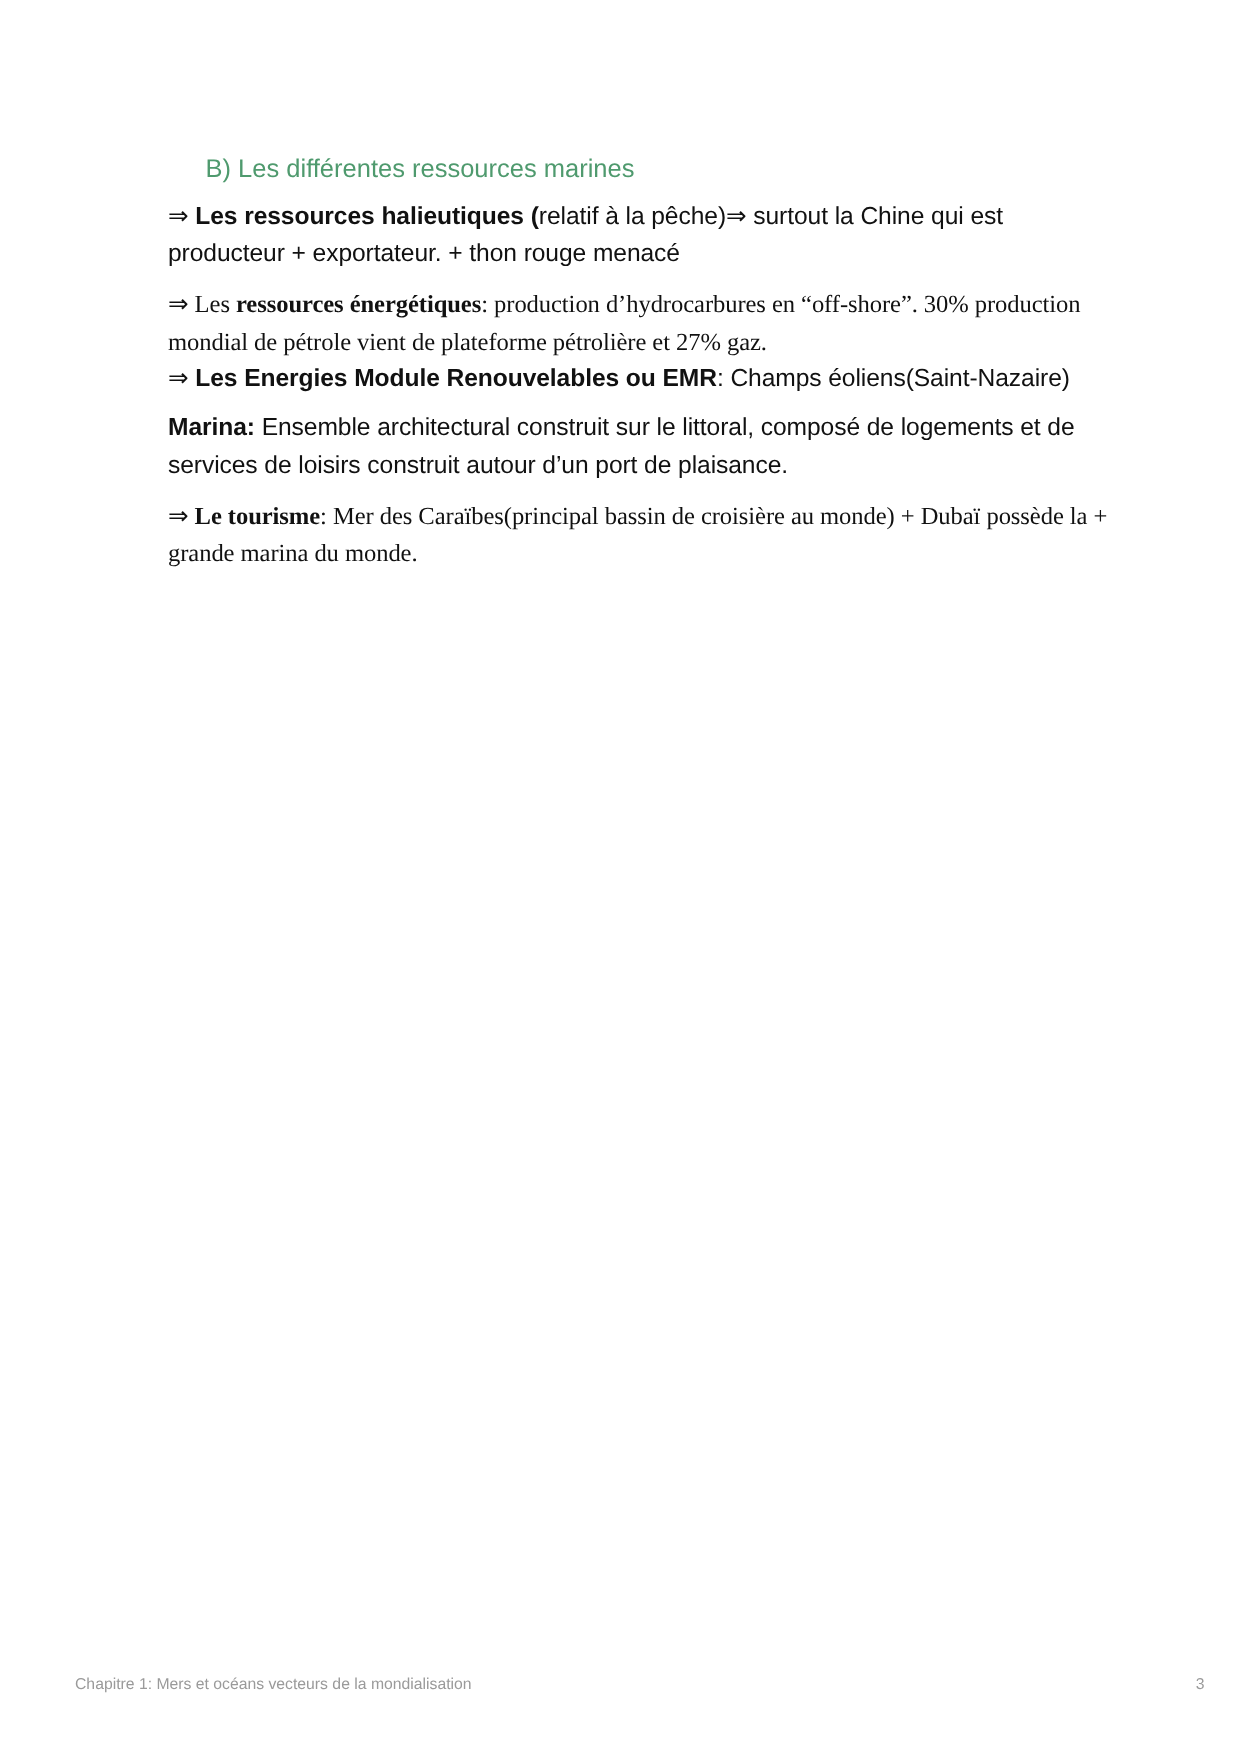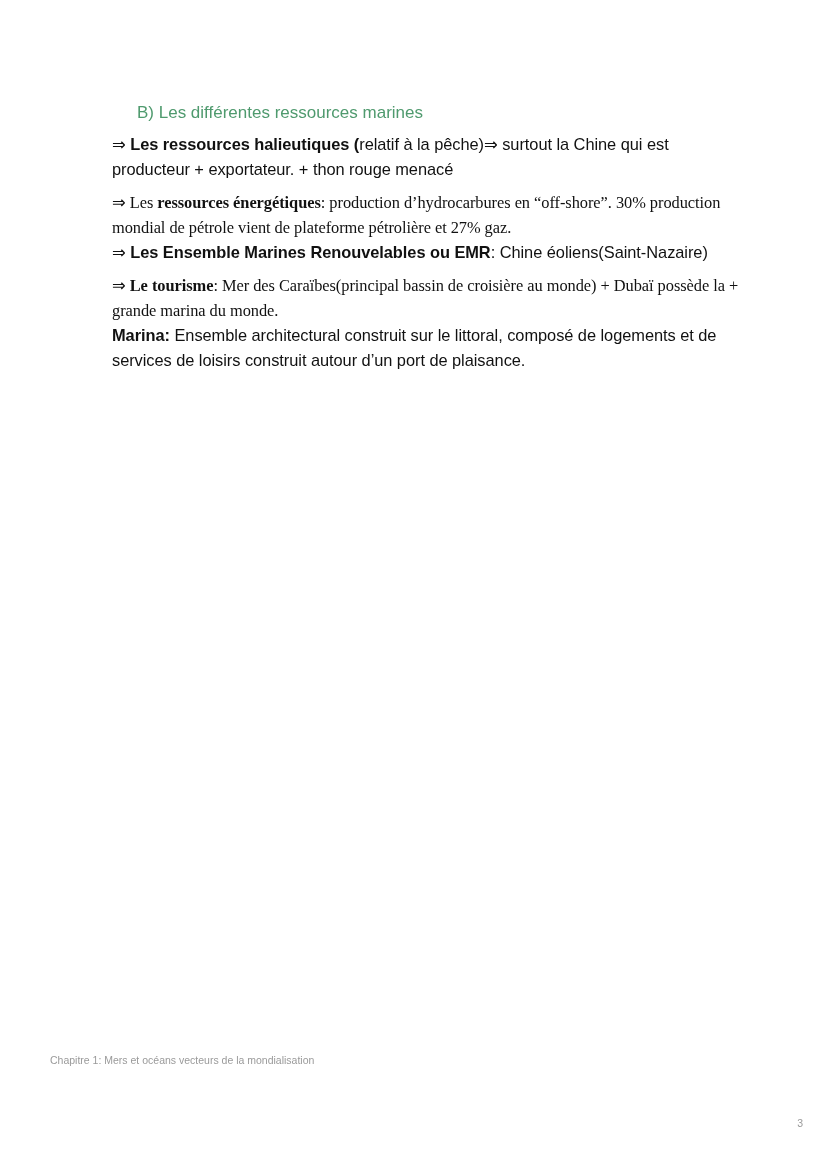--- a/index.html
+++ b/index.html
@@ -49,21 +49,21 @@
     b {
       font-weight: bold;
       text-align: right;
     }
     .arrow {
       font-weight: normal;
     }
     .footer-left {
       position: absolute;
       left: 38px;
-      top: 1054px;
+      top: 1117px;
       font-size: 10.5px;
       color: #9a9a9a;
     }
     .footer-right {
       position: absolute;
       right: 37px;
       top: 1117px;
       font-size: 10.5px;
       color: #9a9a9a;
     }
@@ -78,30 +78,30 @@
 
     <p class="para">
       <span class="arrow">⇒ </span><b>Les ressources halieutiques (</b><span>relatif à la pêche)⇒ surtout la Chine qui est producteur + exportateur. + thon rouge menacé</span>
     </p>
 
     <p class="para tight">
       <span class="arrow">⇒ </span><span>Les </span><b>ressources énergétiques</b><span>: production d’hydrocarbures en “off-shore”. 30% production mondial de pétrole vient de plateforme pétrolière et 27% gaz.</span>
     </p>
 
     <p class="para">
-      <span class="arrow">⇒ </span><b>Les Ensemble Marines Renouvelables ou EMR</b><span>: Chine éoliens(Saint-Nazaire)</span>
+      <span class="arrow">⇒ </span><b>Les Energies Module Renouvelables ou EMR</b><span>: Champs éoliens(Saint-Nazaire)</span>
     </p>
 
 
 
+    <p class="para">
+      <b>Marina:</b><span> Ensemble architectural construit sur le littoral, composé de logements et de services de loisirs construit autour d’un port de plaisance.</span>
+    </p>
+
     <p class="para tight">
       <span class="arrow">⇒ </span><b>Le tourisme</b><span>: Mer des Caraïbes(principal bassin de croisière au monde) + Dubaï possède la + grande marina du monde.</span>
-    </p>
-
-    <p class="para">
-      <b>Marina:</b><span> Ensemble architectural construit sur le littoral, composé de logements et de services de loisirs construit autour d’un port de plaisance.</span>
     </p>
 
   </div>
 
   <div class="footer-left">Chapitre 1: Mers et océans vecteurs de la mondialisation</div>
   <div class="footer-right">3</div>
 </div>
 
 </body></html>

